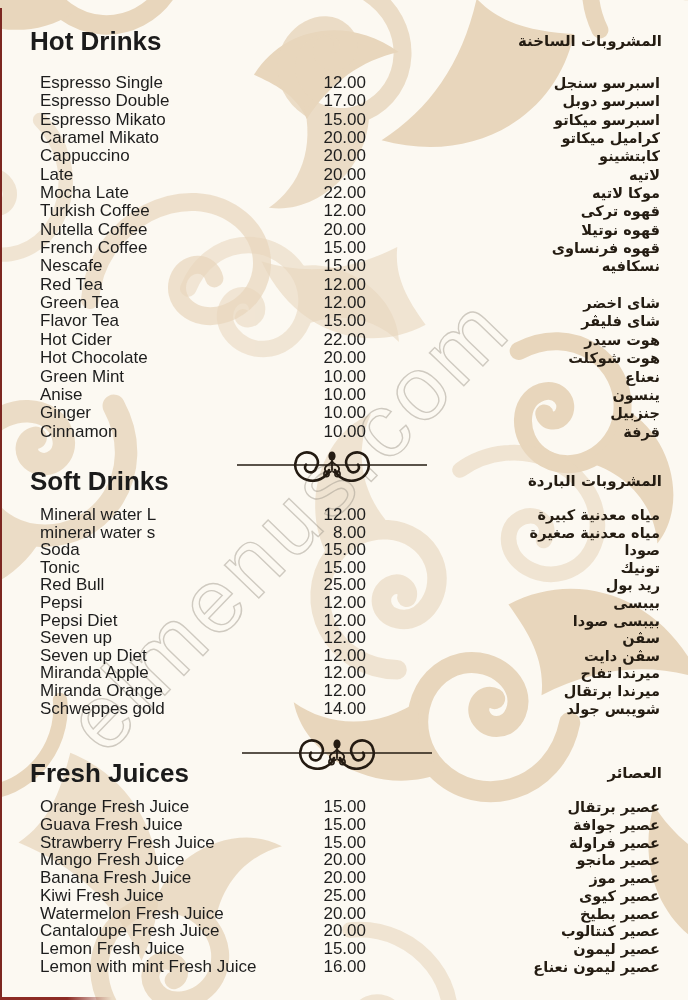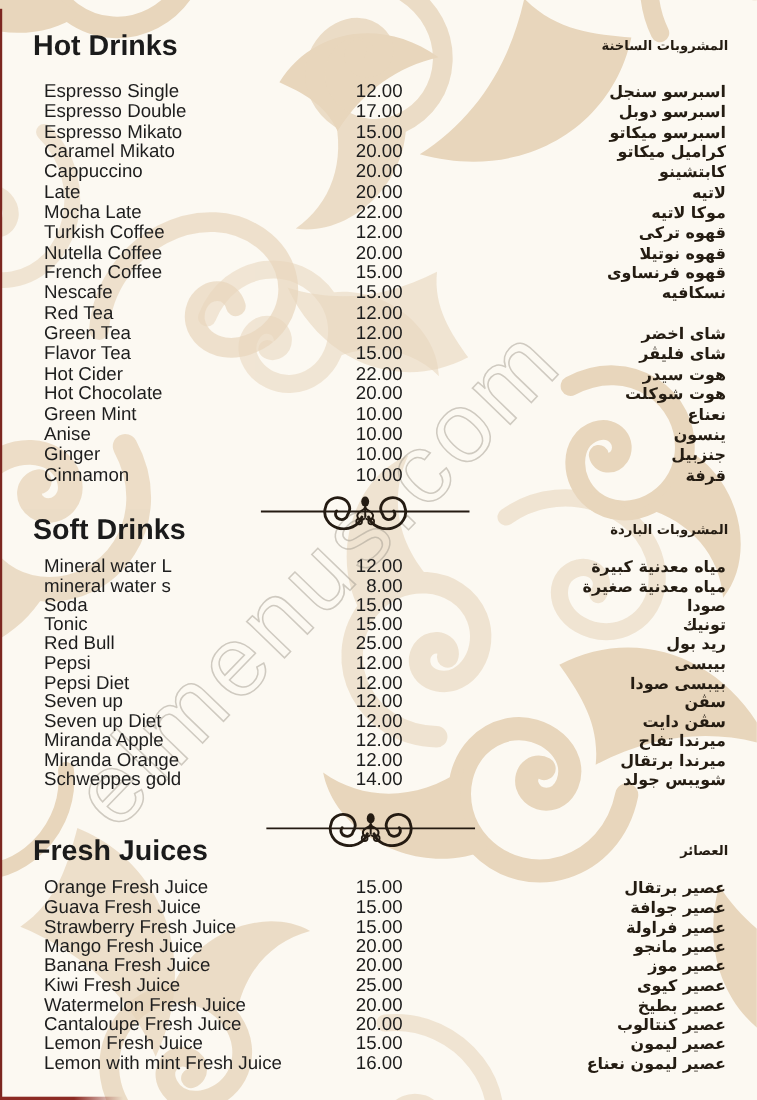--- a/index.html
+++ b/index.html
@@ -5,21 +5,21 @@
   html,body{margin:0;padding:0;}
   body{
     width:688px;height:1000px;position:relative;overflow:hidden;
     background:#fcf9f2;
     font-family:"Liberation Sans", sans-serif;
   }
   .bg,.wm{position:absolute;top:0;left:0;}
   .content{position:absolute;inset:0;z-index:3;}
   .sec-head{position:absolute;left:0;right:0;display:flex;justify-content:space-between;align-items:center;padding:0 26px 0 30px;}
   .title-en{font-size:26px;font-weight:bold;color:#1b1b1b;margin:0;line-height:1;}
-  .title-ar{font-family:"DejaVu Sans", sans-serif;font-size:12px;font-weight:bold;color:#241c12;line-height:1;}
+  .title-ar{font-family:"DejaVu Sans", sans-serif;font-size:15px;font-weight:bold;color:#241c12;line-height:1;}
   .rows{position:absolute;left:0;right:0;}
   .row{display:flex;align-items:baseline;padding:0 28px 0 40px;}
   .row .en{width:240px;font-size:17px;color:#1d1d1d;white-space:nowrap;}
   .row .price{width:86px;font-size:17px;color:#1d1d1d;text-align:right;}
   .row .ar{flex:1;text-align:right;font-family:"DejaVu Sans", sans-serif;font-size:14.5px;font-weight:bold;color:#241c12;white-space:nowrap;margin-left:24px;}
   #rows0 .row{height:18.35px;line-height:18.35px;}
   #rows1 .row{height:17.6px;line-height:17.6px;justify-content:flex-end;}
   #rows2 .row{height:17.75px;line-height:17.75px;}
   #head0{top:28px;gap:28px;}
   #rows0{top:74px;}

